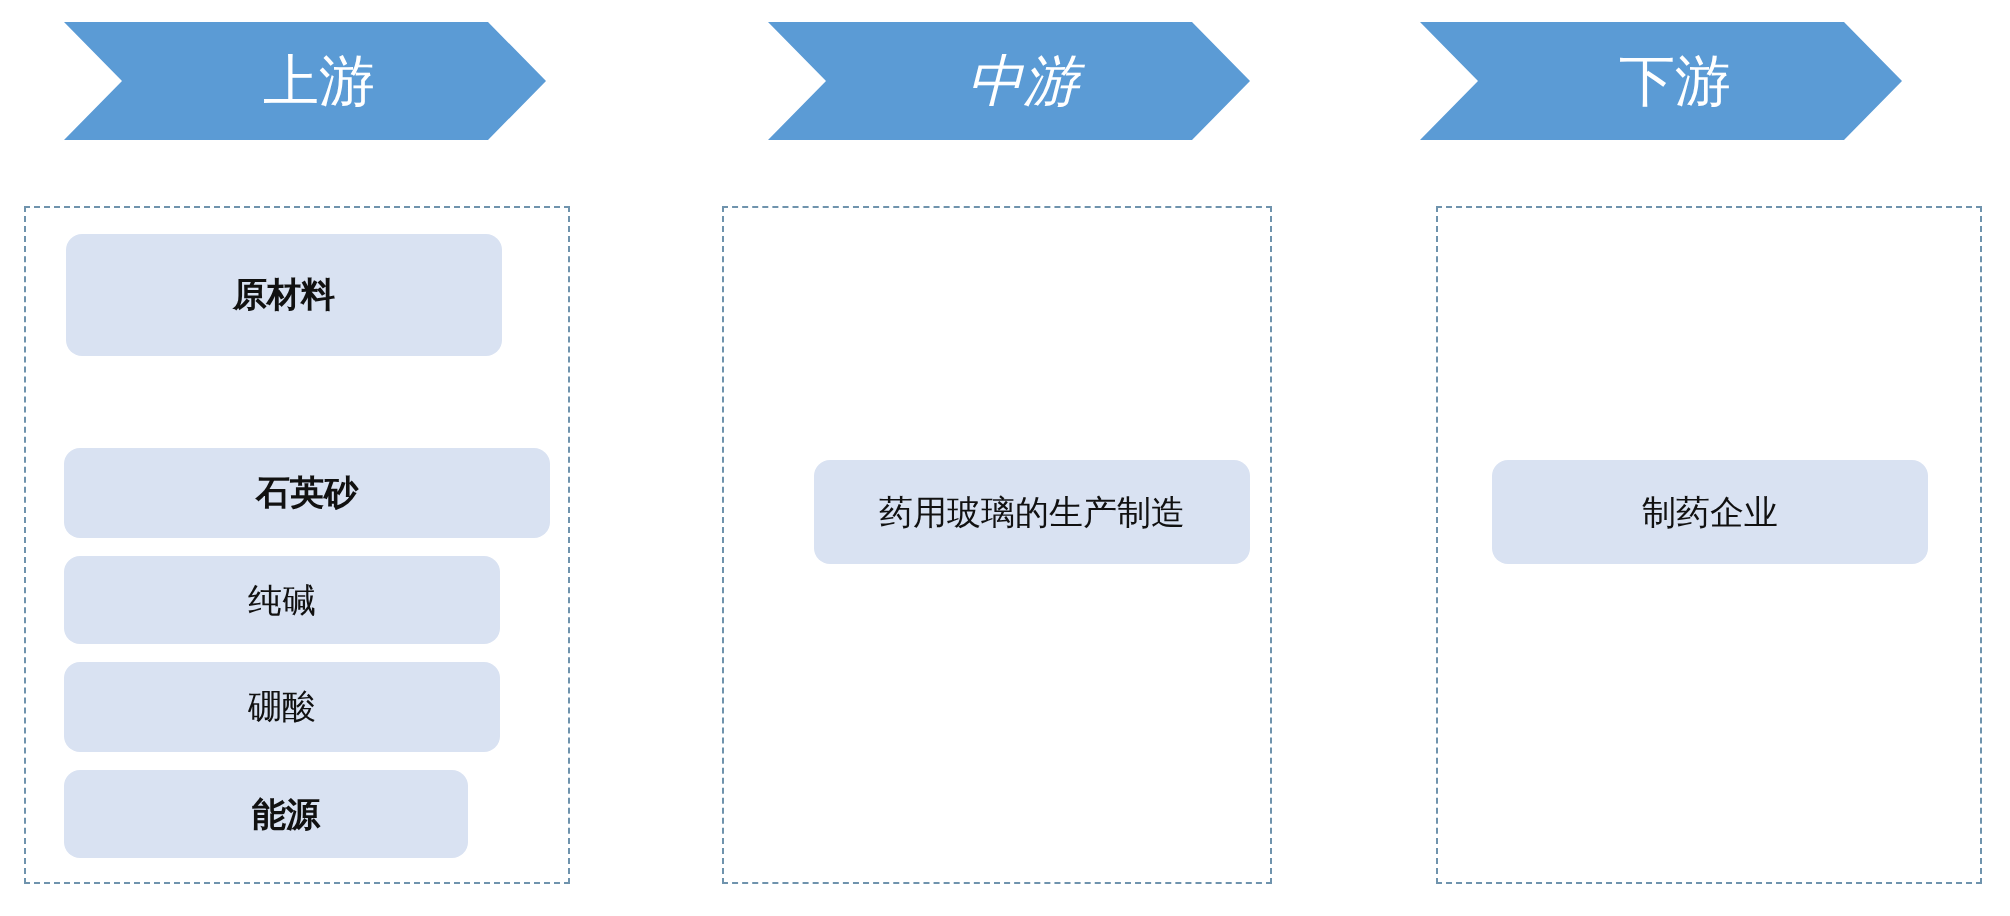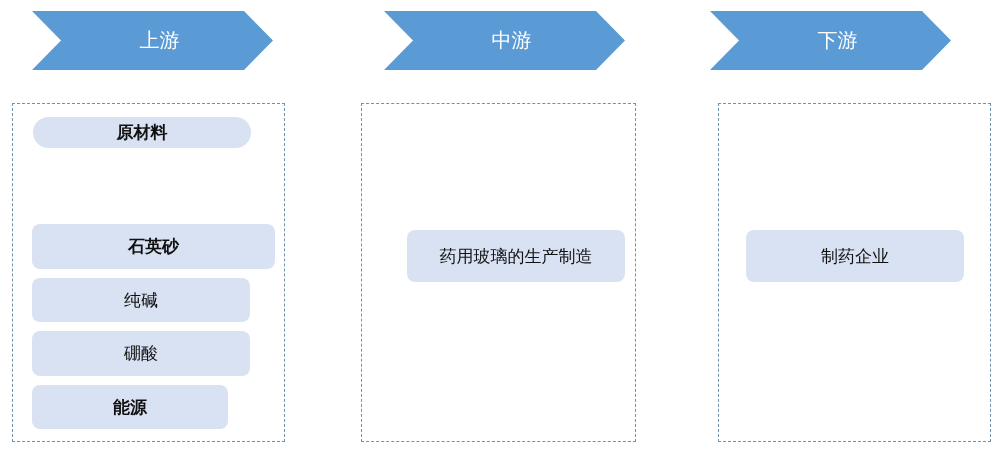--- a/index.html
+++ b/index.html
@@ -2,44 +2,44 @@
 <html><head>
 <meta charset="utf-8">
 <style>
   html, body { margin: 0; padding: 0; background: #ffffff; }
   body { width: 1005px; height: 458px; position: relative; overflow: hidden;
          font-family: "DejaVu Sans", "Liberation Sans", sans-serif; }
   .chevron { position: absolute; top: 11px; width: 241px; height: 59px; }
   .chevron svg { position: absolute; left: 0; top: 0; }
   .chevron-label { position: absolute; left: 0; top: 0; width: 100%; height: 100%;
                    display: flex; align-items: center; justify-content: center;
-                   color: #ffffff; font-size: 20px; padding-left: 14px; box-sizing: border-box; }
+                   color: #ffffff; font-size: 28px; padding-left: 14px; box-sizing: border-box; }
   .panel { position: absolute; top: 103px; height: 339px; border: 1px dashed #6f93ad; box-sizing: border-box; }
   .item { position: absolute; background: #d9e2f2; border-radius: 8px; display: flex;
           align-items: center; justify-content: center; font-size: 17px; color: #111; }
   .item.bold { font-weight: bold; }
 </style>
 </head>
 <body>
 
 <div class="chevron" style="left:32px;">
   <svg width="241" height="59">
       <polygon points="0,0 212,0 241,29.5 212,59 0,59 29,29.5" fill="#5b9bd5"></polygon>
     </svg>
   <div class="chevron-label">上游</div>
 </div>
 <div class="panel" style="left:12px; width:273px;">
-  <div class="item bold" style="left:20px; top:13px; width:218px; height:31px;border-radius:17px;">原材料</div>
+  <div class="item bold" style="left:20px; top:13px; width:218px; height:61px;">原材料</div>
   <div class="item" style="left:19px; top:120px; width:243px; height:45px;font-weight:bold;">石英砂</div>
   <div class="item" style="left:19px; top:174px; width:218px; height:44px;">纯碱</div>
   <div class="item" style="left:19px; top:227px; width:218px; height:45px;">硼酸</div>
-  <div class="item bold" style="left:19px; top:281px; width:196px; height:44px;">能源</div>
+  <div class="item bold" style="left:19px; top:281px; width:182px; height:44px;padding-left:20px;">能源</div>
 </div>
 
-<div class="chevron" style="left:384px;">
+<div class="chevron" style="left:384px;font-style:italic;">
   <svg width="241" height="59">
       <polygon points="0,0 212,0 241,29.5 212,59 0,59 29,29.5" fill="#5b9bd5"></polygon>
     </svg>
   <div class="chevron-label">中游</div>
 </div>
 <div class="panel" style="left:361px; width:275px;">
   <div class="item" style="left:25px; top:126px; width:218px; height:52px;margin-left:20px;">药用玻璃的生产制造</div>
 </div>
 
 <div class="chevron" style="left:710px;">

